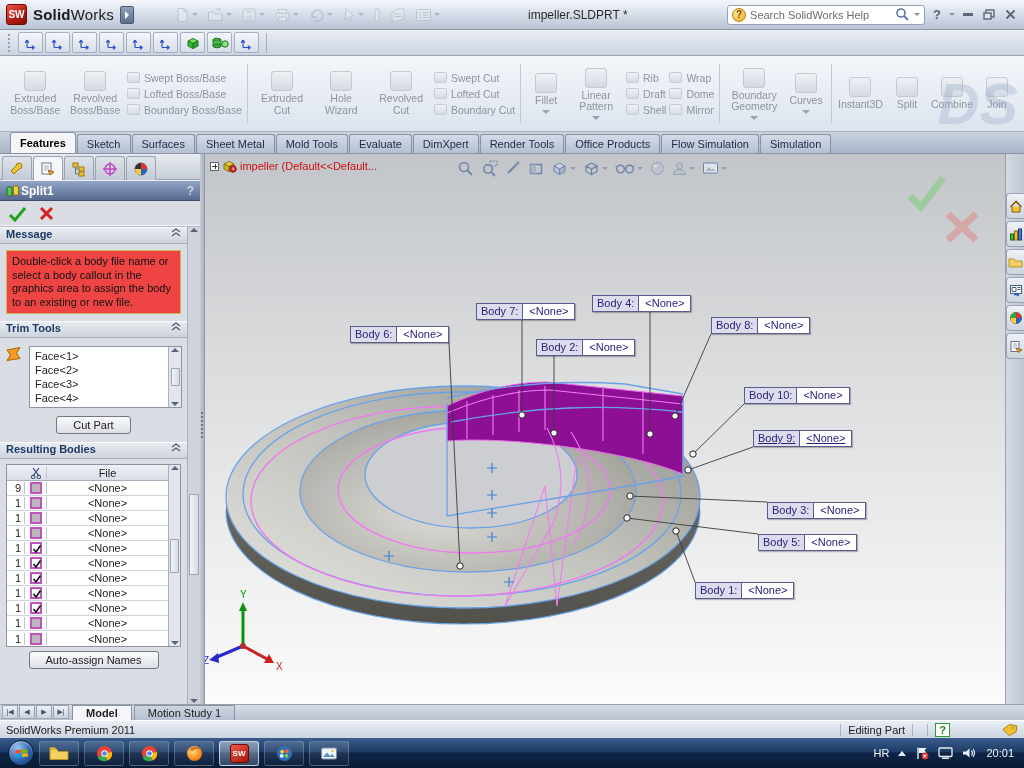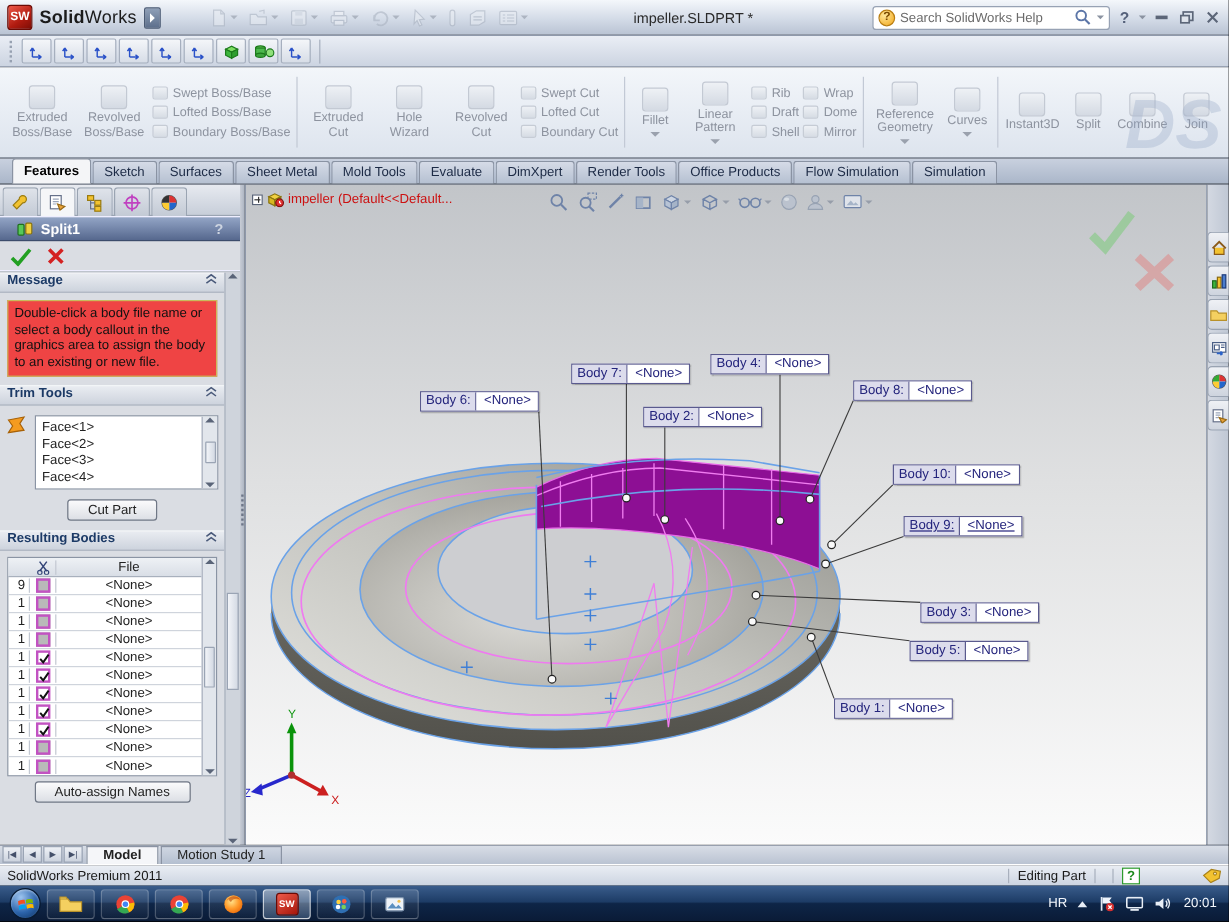--- a/index.html
+++ b/index.html
@@ -42,21 +42,21 @@
 
 #cmdtabs{height:22px;flex:0 0 22px;background:linear-gradient(#c9d1df,#aab6c9);display:flex;align-items:flex-end;padding-left:10px;border-bottom:1px solid #8a93a3}
 .ctab{height:19px;padding:0 9px;display:flex;align-items:center;font-size:11px;color:#1c2a45;background:linear-gradient(#d5dbe7,#b5c0d1);border:1px solid #8a93a3;border-bottom:none;border-radius:3px 3px 0 0;margin-right:1px;white-space:nowrap}
 .ctab.active{background:#f4f5f7;color:#000;height:21px;font-weight:bold}
 
 #main{flex:1;display:flex;min-height:0}
 #panel{width:200px;flex:0 0 200px;background:#dadde3;display:flex;flex-direction:column;position:relative;overflow:hidden}
 .ptabs{height:26px;flex:0 0 26px;display:flex;gap:1px;background:linear-gradient(#e7eaf0,#c7ced9);border-bottom:1px solid #9aa4b2;padding:2px 0 0 2px}
 .ptab{width:30px;height:24px;border:1px solid #9aa4b2;border-bottom:none;border-radius:3px 3px 0 0;background:linear-gradient(#dfe3ea,#c3cad5);display:grid;place-items:center}
 .ptab.active{background:#f5f6f8}
-.phead{height:21px;flex:0 0 21px;background:linear-gradient(#93a5c6,#56688e);display:flex;align-items:center;gap:5px;padding:0 14px;color:#fff;font-weight:bold;font-size:12px;border-top:1px solid #eef;border-bottom:1px solid #3c4c6c}
+.phead{height:21px;flex:0 0 21px;background:linear-gradient(#93a5c6,#56688e);display:flex;align-items:center;padding:0 6px;color:#fff;font-weight:bold;font-size:12px;border-top:1px solid #eef;border-bottom:1px solid #3c4c6c}
 .phelp{margin-left:auto;color:#cdd4e0;font-weight:bold}
 .okrow{height:26px;flex:0 0 26px;display:flex;align-items:center;gap:12px;padding-left:8px;border-bottom:1px solid #b6bcc6;box-shadow:inset 0 -1px 0 #eef}
 .pbody{flex:1;position:relative;padding-right:13px;overflow:hidden}
 .sechead{height:17px;background:linear-gradient(#e9ecf1,#cdd3dd);border-top:1px solid #f8fafc;border-bottom:1px solid #a8b0bd;display:flex;padding:0 6px;font-weight:bold;font-size:11px;color:#1c3a66}
 .chev{margin-left:auto}
 .msgbox{margin:6px 6px 7px 6px;background:#ef4444;border:1px solid #c9ba5c;padding:4px 5px;font-size:11px;line-height:13.5px;color:#111}
 .trimwrap{display:flex;padding:8px 5px 2px 6px;gap:6px}
 .facebox{flex:1;background:#fff;border:1px solid #8a94a4;height:62px;position:relative;padding:2px 15px 2px 5px;font-size:11px;line-height:14px;overflow:hidden}
 .sbar{position:absolute;right:0;top:0;bottom:0;width:13px;background:#e2e6ec;border-left:1px solid #a8b0bd;display:flex;flex-direction:column;justify-content:space-between;align-items:center;padding:1px 0}
 .sarr{width:0;height:0}
@@ -361,21 +361,21 @@
         <div class="smallbtn">
             <span class="sicon"></span>
             <span>Mirror</span>
           </div>
       </div>
     </div>
     <div class="rsep"></div>
     <div class="rgroup">
       <div class="bigbtn">
           <span class="gicon"></span>
-          <span>Reference Geometry</span>
+          <span>Boundary Geometry</span>
           <i class="dcaret"></i>
         </div>
       <div class="bigbtn">
           <span class="gicon"></span>
           <span>Curves</span>
           <i class="dcaret"></i>
         </div>
     </div>
     <div class="rsep"></div>
     <div class="rgroup">

